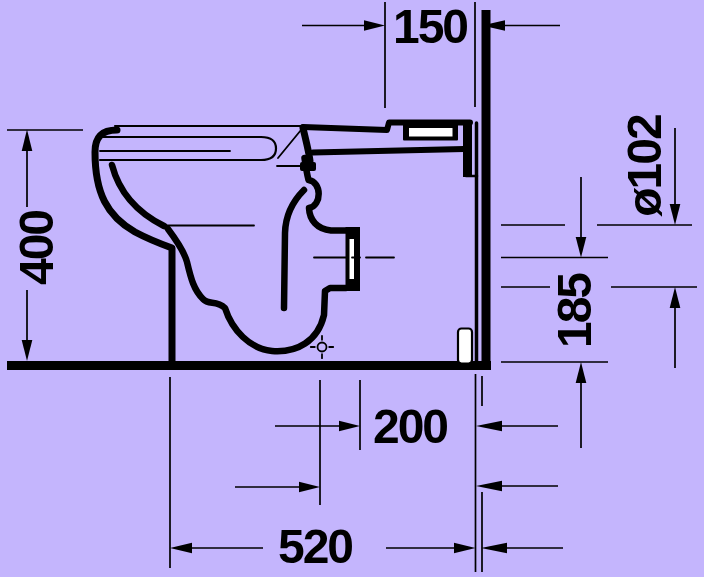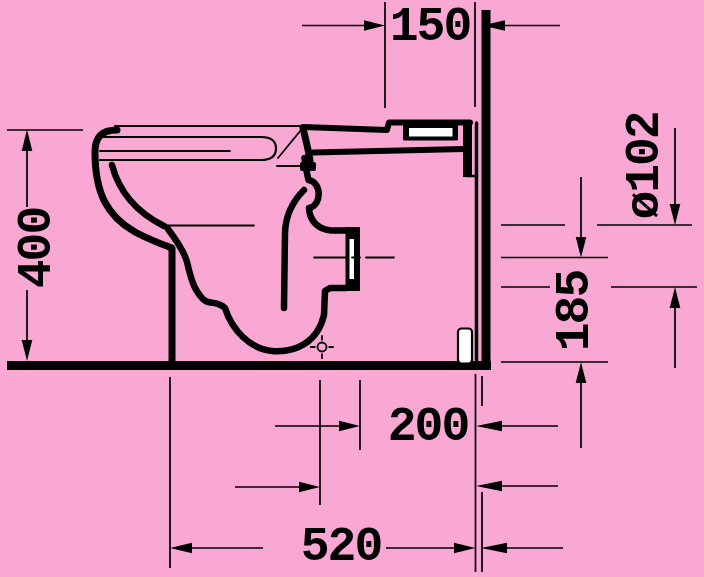--- a/index.html
+++ b/index.html
@@ -1,20 +1,20 @@
 <!DOCTYPE html>
 <html><head>
 <meta charset="utf-8">
 <style>
   html,body{margin:0;padding:0;background:#ffffff;}
   .canvas{
     position:relative;
     width:704px;height:577px;
-    background:#f9a8d4;
-    font-family:Liberation Mono, monospace;
+    background:#c4b5fd;
+    font-family:Liberation Sans, sans-serif;
     overflow:hidden;
   }
   .canvas svg{position:absolute;left:0;top:0;}
   .dim-label{
     position:absolute;
     height:48px;line-height:48px;
     text-align:center;
     font-weight:bold;
     font-size:48px;
     letter-spacing:-2px;
@@ -139,19 +139,19 @@
   </svg>
 
   <div class="dim-label" style="left:370px;top:3px;width:120px;">150</div>
 
   <div class="dim-label rot" style="left:-23px;top:224px;width:120px;">400</div>
 
   <div class="dim-label rot" style="left:565px;top:142px;width:160px;">ø102</div>
 
   <div class="dim-label rot" style="left:515px;top:287px;width:120px;">185</div>
 
-  <div class="dim-label" style="left:368px;top:403px;width:120px;">200</div>
+  <div class="dim-label" style="left:350px;top:403px;width:120px;">200</div>
 
 
-  <div class="dim-label" style="left:281px;top:523px;width:120px;">520</div>
+  <div class="dim-label" style="left:255px;top:523px;width:120px;">520</div>
 
 
 </div>
 
 </body></html>

